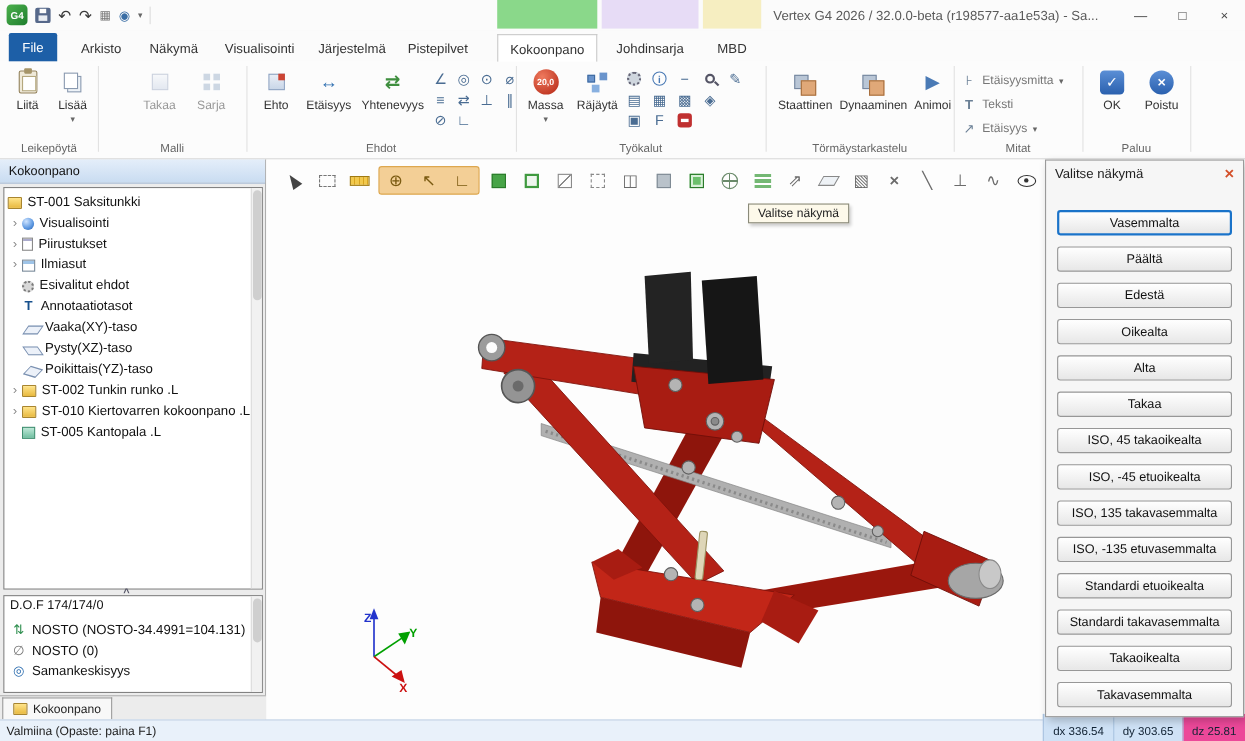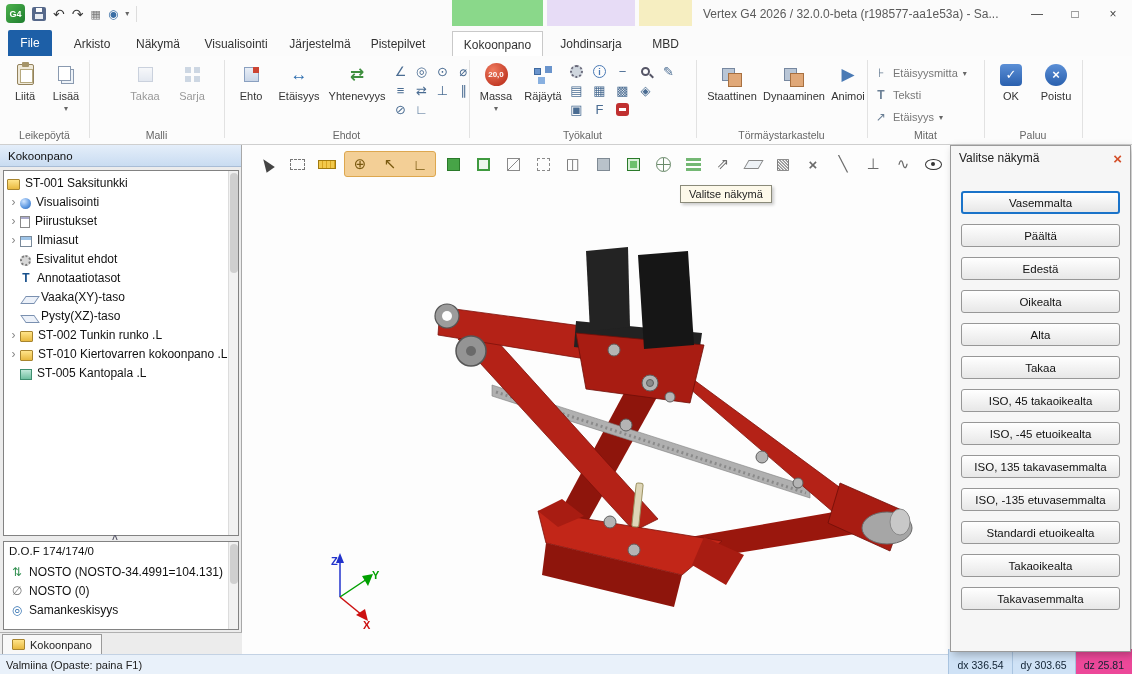--- a/index.html
+++ b/index.html
@@ -377,20 +377,25 @@
     </div>
     <div class="trow">
       <span class="tchev"></span>
       <span class="ticon i-plane"></span>
       <span class="tlabel">Vaaka(XY)-taso</span>
     </div>
     <div class="trow">
       <span class="tchev"></span>
       <span class="ticon i-plane p2"></span>
       <span class="tlabel">Pysty(XZ)-taso</span>
+    </div>
+    <div class="trow">
+      <span class="tchev"></span>
+      <span class="ticon i-plane p3"></span>
+      <span class="tlabel">Poikittais(YZ)-taso</span>
     </div>
     <div class="trow">
       <span class="tchev">›</span>
       <span class="ticon i-asm"></span>
       <span class="tlabel">ST-002 Tunkin runko .L</span>
     </div>
     <div class="trow">
       <span class="tchev">›</span>
       <span class="ticon i-asm"></span>
       <span class="tlabel">ST-010 Kiertovarren kokoonpano .L</span>
@@ -552,20 +557,21 @@
     <div class="dbtn">Päältä</div>
     <div class="dbtn">Edestä</div>
     <div class="dbtn">Oikealta</div>
     <div class="dbtn">Alta</div>
     <div class="dbtn">Takaa</div>
     <div class="dbtn">ISO, 45 takaoikealta</div>
     <div class="dbtn">ISO, -45 etuoikealta</div>
     <div class="dbtn">ISO, 135 takavasemmalta</div>
     <div class="dbtn">ISO, -135 etuvasemmalta</div>
     <div class="dbtn">Standardi etuoikealta</div>
+    <div class="dbtn">Standardi takavasemmalta</div>
     <div class="dbtn">Takaoikealta</div>
     <div class="dbtn">Takavasemmalta</div>
   </div>
 </div>
 
 <div class="statusbar">
   <span class="stmsg">Valmiina (Opaste: paina F1)</span>
   <span class="stcell">dx 336.54</span>
   <span class="stcell">dy 303.65</span>
   <span class="stcell dz">dz 25.81</span>

